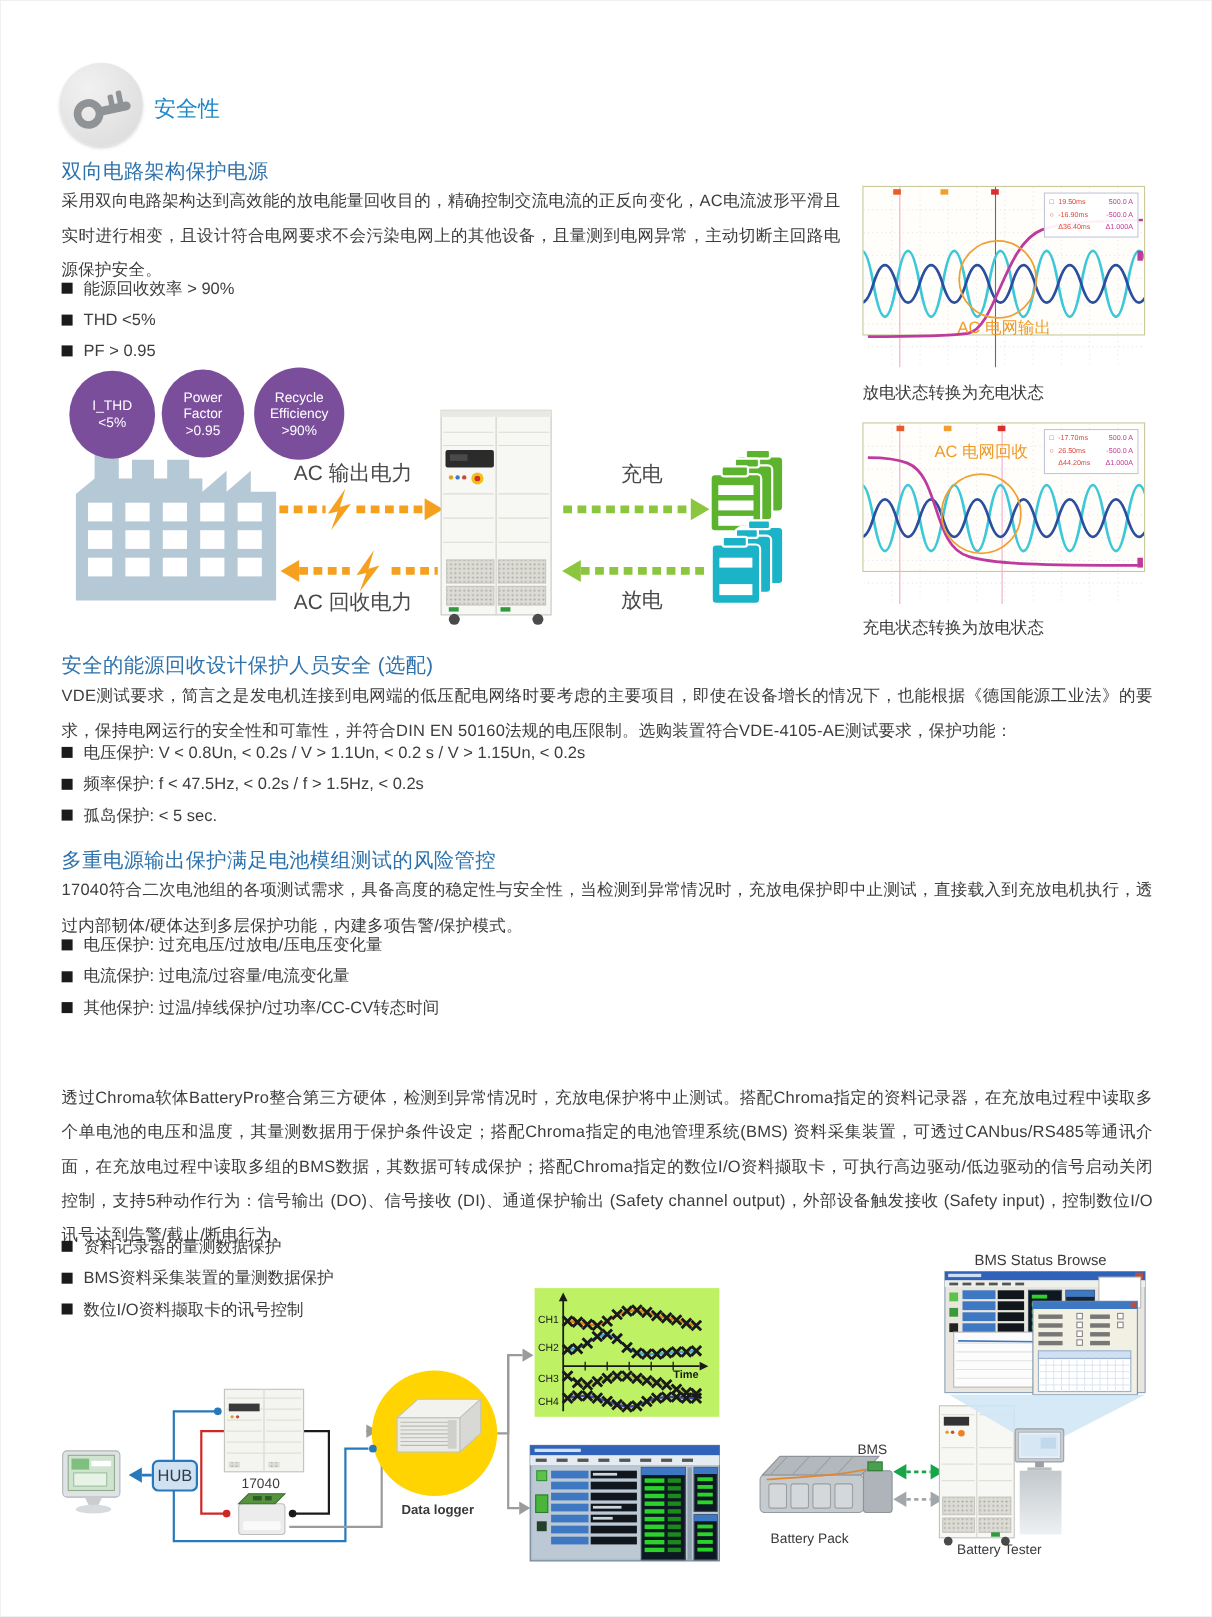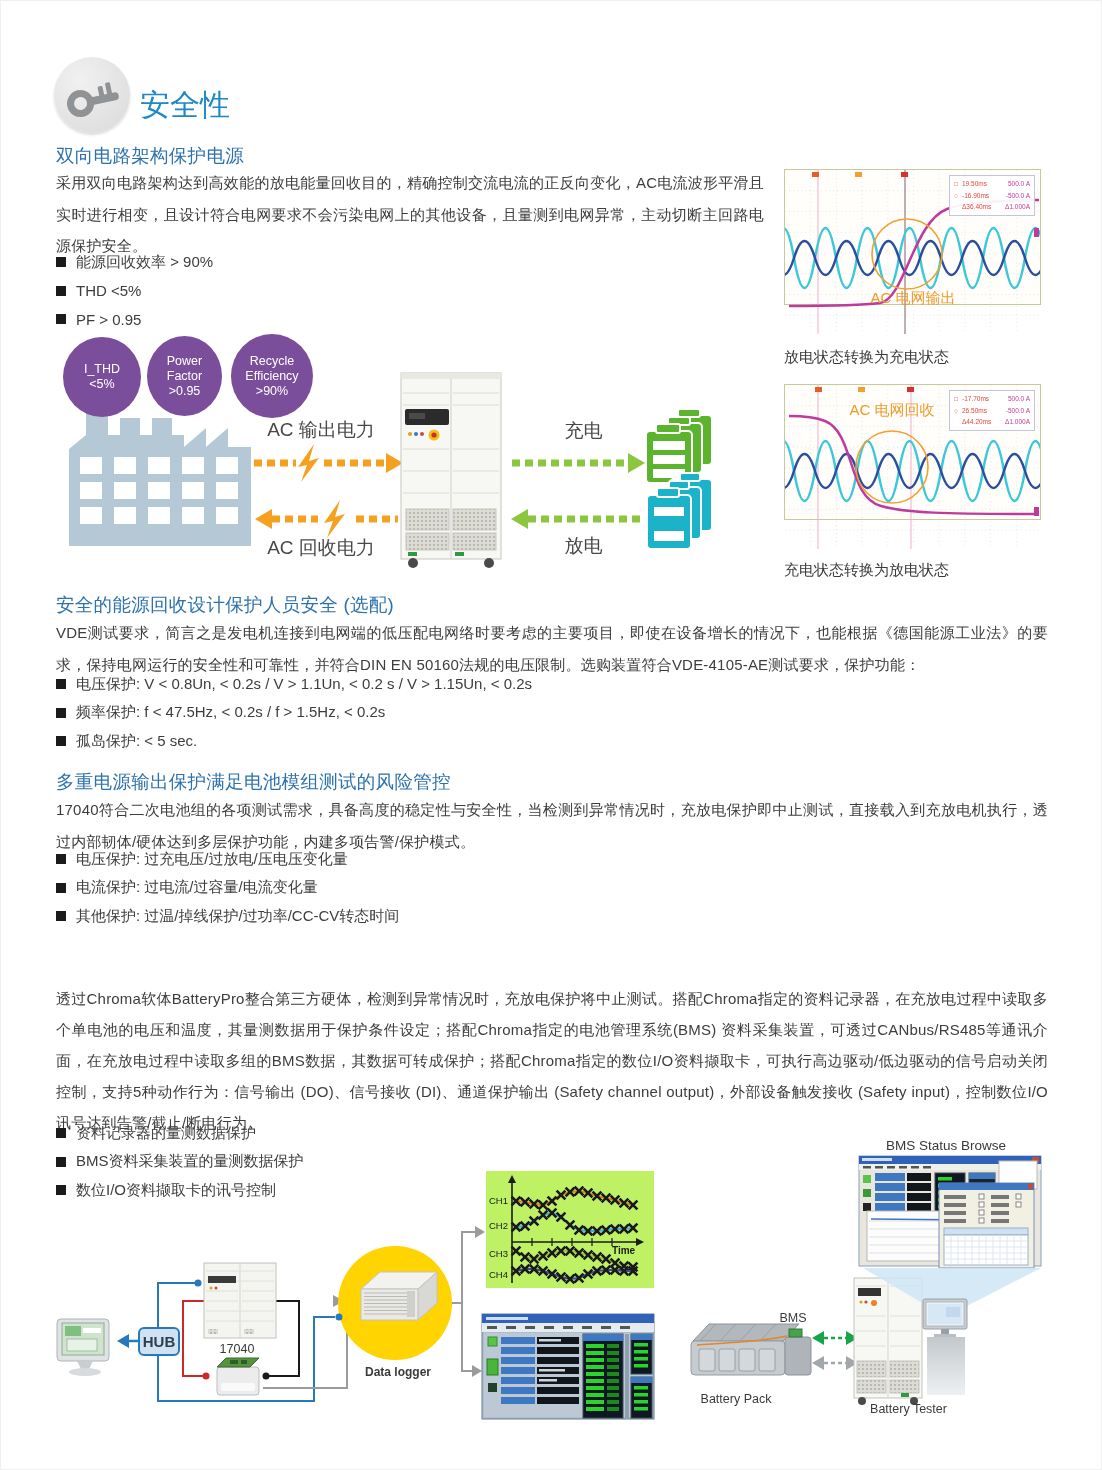--- a/index.html
+++ b/index.html
@@ -1,21 +1,21 @@
 <!DOCTYPE html>
 <html><head>
 <meta charset="utf-8">
 <style>
   * { margin:0; padding:0; box-sizing:border-box; }
   html,body { background:#fff; }
   .page { position:relative; width:1102px; height:1470px; background:#fff;
           font-family:"Liberation Sans", sans-serif; overflow:hidden; border:1px solid #eef0f2; }
   .abs { position:absolute; }
 
-  .page-title { position:absolute; left:139px; top:84px; font-size:30px; color:#1e88c7; }
+  .page-title { position:absolute; left:139px; top:84px; font-size:20px; color:#1e88c7; }
   .hero-icon { position:absolute; left:53px; top:56px; width:76px; height:76px; border-radius:50%;
                background:radial-gradient(circle at 35% 30%, #f1f1f1, #d9d9d9); box-shadow:0 2px 3px rgba(0,0,0,.15); }
 
   .h2 { position:absolute; font-size:18.5px; color:#2d72ac; letter-spacing:.3px; }
   .body-text { position:absolute; font-size:15px; color:#3d3d3d; line-height:31.6px; text-align:justify; letter-spacing:.2px; }
   .bullets { position:absolute; }
   .bullets .row { display:flex; align-items:center; font-size:15px; color:#3d3d3d; height:16px; margin-bottom:12.5px; }
   .bullets .sq { width:10px; height:10px; background:#1b1b1b; margin-right:10px; flex:none; }
 
   .badge { position:absolute; border-radius:50%; background:#7b4e9c; color:#fff;
@@ -30,21 +30,21 @@
   .scope-readout .r { display:flex; }
   .scope-readout .m { color:#e04838; width:8px; }
   .scope-readout .t { color:#e04838; flex:1; }
   .scope-readout .v { color:#c23a96; text-align:right; }
   .caption { position:absolute; color:#3a3a3a; font-size:15px; }
 
   .small-label { position:absolute; color:#3a3a3a; font-size:12.5px; text-align:center; }
   .small-label.bold { font-weight:bold; }
   .hub-box { position:absolute; left:137px; top:1326px; width:42px; height:29px; background:#cfe2f1;
              border:2px solid #2779bb; border-radius:6px; display:flex; align-items:center; justify-content:center;
-             font-size:15px; font-weight:bold; color:#2c3e50; }
+             font-size:15px; font-weight:normal; color:#2c3e50; }
   .chart-panel { position:absolute; left:485px; top:1170px; width:168px; height:117px; background:#bef264; }
   .chart-label { position:absolute; font-size:9.5px; color:#1a1a1a; }
   .time-label { position:absolute; font-size:10px; color:#1a1a1a; font-weight:bold; }
 </style>
 </head>
 <body>
 
 <div class="page">
 
   <div class="hero-icon">

